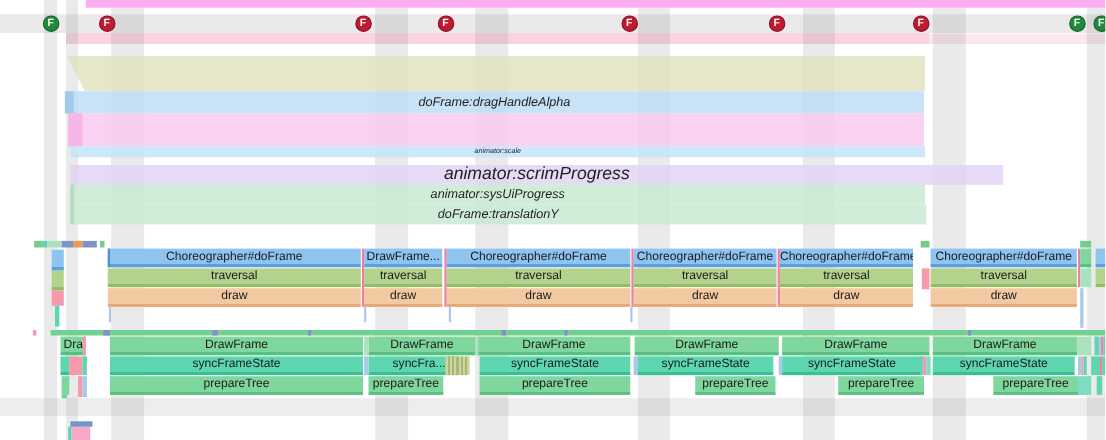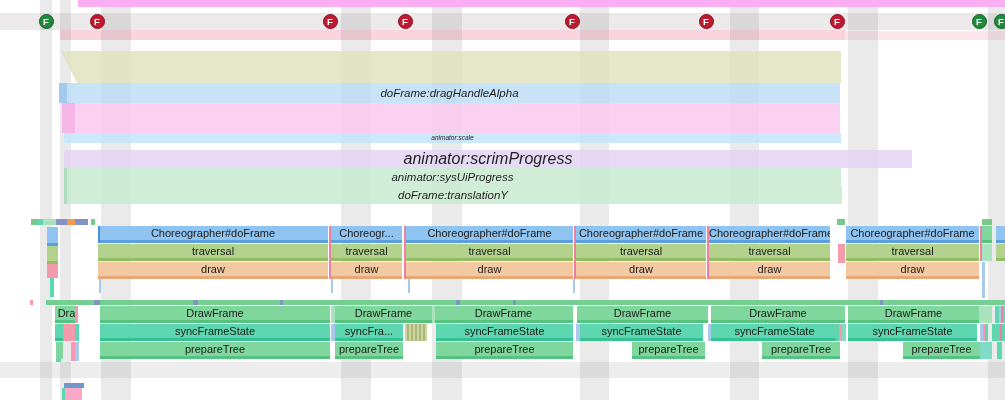--- a/index.html
+++ b/index.html
@@ -36,40 +36,40 @@
     <div class="abs anim" style="left: 61px; top: 51px; width: 780px; height: 32px; background: rgba(224, 224, 188, 0.8); line-height: 32px; font-size: 11px; z-index: 2; clip-path: polygon(0px 0px, 100% 0px, 100% 100%, 16px 100%);"><span></span></div>
     <div class="abs anim" style="left: 59px; top: 83px; width: 781px; height: 20px; background: rgba(186, 219, 246, 0.8); line-height: 20px; font-size: 11.5px; z-index: 2;"><div style="position: absolute; left: 0px; top: 0px; bottom: 0px; width: 8px; background: rgba(160, 200, 235, 0.95);"></div><span>doFrame:dragHandleAlpha</span></div>
     <div class="abs anim" style="left: 62px; top: 103px; width: 778px; height: 30px; background: rgba(250, 201, 240, 0.85); line-height: 30px; font-size: 11px; z-index: 2;"><div style="position: absolute; left: 0px; top: 0px; bottom: 0px; width: 13px; background: rgba(246, 180, 228, 0.95);"></div><span></span></div>
     <div class="abs anim" style="left: 64px; top: 133px; width: 777px; height: 10px; background: rgba(196, 228, 250, 0.85); line-height: 10px; font-size: 6.5px; z-index: 2;"><span>animator:scale</span></div>
     <div class="abs anim" style="left: 64px; top: 150px; width: 848px; height: 18px; background: rgba(226, 211, 243, 0.85); line-height: 18px; font-size: 16px; z-index: 2;"><span>animator:scrimProgress</span></div>
     <div class="abs anim" style="left: 64px; top: 168px; width: 777px; height: 18px; background: rgba(200, 234, 209, 0.85); line-height: 18px; font-size: 11.5px; z-index: 2;"><div style="position: absolute; left: 0px; top: 0px; bottom: 0px; width: 3px; background: rgba(172, 219, 188, 0.95);"></div><span>animator:sysUiProgress</span></div>
     <div class="abs anim" style="left: 64px; top: 186px; width: 778px; height: 18px; background: rgba(200, 234, 209, 0.85); line-height: 18px; font-size: 11.5px; z-index: 2;"><div style="position: absolute; left: 0px; top: 0px; bottom: 0px; width: 3px; background: rgba(172, 219, 188, 0.95);"></div><span>doFrame:translationY</span></div>
     <div class="abs slice" style="left: 98px; top: 226px; width: 230px; height: 17px; z-index: 3; background: linear-gradient(rgb(143, 195, 240) calc(100% - 3px), rgb(92, 159, 223) calc(100% - 3px));">Choreographer#doFrame</div>
     <div class="abs slice" style="left: 98px; top: 244px; width: 230px; height: 17px; z-index: 3; background: linear-gradient(rgb(178, 210, 141) calc(100% - 3px), rgb(147, 189, 99) calc(100% - 3px));">traversal</div>
     <div class="abs slice" style="left: 98px; top: 262px; width: 230px; height: 17px; z-index: 3; background: linear-gradient(rgb(243, 201, 162) calc(100% - 3px), rgb(232, 168, 118) calc(100% - 3px));">draw</div>
-    <div class="abs slice" style="left: 331px; top: 226px; width: 71px; height: 17px; z-index: 3; background: linear-gradient(rgb(143, 195, 240) calc(100% - 3px), rgb(92, 159, 223) calc(100% - 3px));">Choreogr...</div>
+    <div class="abs slice" style="left: 331px; top: 226px; width: 71px; height: 17px; z-index: 3; background: linear-gradient(rgb(143, 195, 240) calc(100% - 3px), rgb(92, 159, 223) calc(100% - 3px));">DrawFrame...</div>
     <div class="abs slice" style="left: 331px; top: 244px; width: 71px; height: 17px; z-index: 3; background: linear-gradient(rgb(178, 210, 141) calc(100% - 3px), rgb(147, 189, 99) calc(100% - 3px));">traversal</div>
     <div class="abs slice" style="left: 331px; top: 262px; width: 71px; height: 17px; z-index: 3; background: linear-gradient(rgb(243, 201, 162) calc(100% - 3px), rgb(232, 168, 118) calc(100% - 3px));">draw</div>
     <div class="abs slice" style="left: 406px; top: 226px; width: 167px; height: 17px; z-index: 3; background: linear-gradient(rgb(143, 195, 240) calc(100% - 3px), rgb(92, 159, 223) calc(100% - 3px));">Choreographer#doFrame</div>
     <div class="abs slice" style="left: 406px; top: 244px; width: 167px; height: 17px; z-index: 3; background: linear-gradient(rgb(178, 210, 141) calc(100% - 3px), rgb(147, 189, 99) calc(100% - 3px));">traversal</div>
     <div class="abs slice" style="left: 406px; top: 262px; width: 167px; height: 17px; z-index: 3; background: linear-gradient(rgb(243, 201, 162) calc(100% - 3px), rgb(232, 168, 118) calc(100% - 3px));">draw</div>
     <div class="abs slice" style="left: 576px; top: 226px; width: 130px; height: 17px; z-index: 3; background: linear-gradient(rgb(143, 195, 240) calc(100% - 3px), rgb(92, 159, 223) calc(100% - 3px));">Choreographer#doFrame</div>
     <div class="abs slice" style="left: 576px; top: 244px; width: 130px; height: 17px; z-index: 3; background: linear-gradient(rgb(178, 210, 141) calc(100% - 3px), rgb(147, 189, 99) calc(100% - 3px));">traversal</div>
     <div class="abs slice" style="left: 576px; top: 262px; width: 130px; height: 17px; z-index: 3; background: linear-gradient(rgb(243, 201, 162) calc(100% - 3px), rgb(232, 168, 118) calc(100% - 3px));">draw</div>
     <div class="abs slice" style="left: 709px; top: 226px; width: 121px; height: 17px; z-index: 3; background: linear-gradient(rgb(143, 195, 240) calc(100% - 3px), rgb(92, 159, 223) calc(100% - 3px));">Choreographer#doFrame</div>
     <div class="abs slice" style="left: 709px; top: 244px; width: 121px; height: 17px; z-index: 3; background: linear-gradient(rgb(178, 210, 141) calc(100% - 3px), rgb(147, 189, 99) calc(100% - 3px));">traversal</div>
     <div class="abs slice" style="left: 709px; top: 262px; width: 121px; height: 17px; z-index: 3; background: linear-gradient(rgb(243, 201, 162) calc(100% - 3px), rgb(232, 168, 118) calc(100% - 3px));">draw</div>
     <div class="abs slice" style="left: 846px; top: 226px; width: 133px; height: 17px; z-index: 3; background: linear-gradient(rgb(143, 195, 240) calc(100% - 3px), rgb(92, 159, 223) calc(100% - 3px));">Choreographer#doFrame</div>
     <div class="abs slice" style="left: 846px; top: 244px; width: 133px; height: 17px; z-index: 3; background: linear-gradient(rgb(178, 210, 141) calc(100% - 3px), rgb(147, 189, 99) calc(100% - 3px));">traversal</div>
     <div class="abs slice" style="left: 846px; top: 262px; width: 133px; height: 17px; z-index: 3; background: linear-gradient(rgb(243, 201, 162) calc(100% - 3px), rgb(232, 168, 118) calc(100% - 3px));">draw</div>
     <div class="abs slice" style="left: 100px; top: 306px; width: 230px; height: 17px; z-index: 3; background: linear-gradient(rgb(128, 215, 157) calc(100% - 3px), rgb(85, 194, 127) calc(100% - 3px));">DrawFrame</div>
     <div class="abs slice" style="left: 100px; top: 324px; width: 230px; height: 17px; z-index: 3; background: linear-gradient(rgb(94, 215, 177) calc(100% - 3px), rgb(54, 193, 149) calc(100% - 3px));">syncFrameState</div>
     <div class="abs slice" style="left: 100px; top: 342px; width: 230px; height: 17px; z-index: 3; background: linear-gradient(rgb(128, 215, 157) calc(100% - 3px), rgb(85, 194, 127) calc(100% - 3px));">prepareTree</div>
     <div class="abs slice" style="left: 335px; top: 306px; width: 97px; height: 17px; z-index: 3; background: linear-gradient(rgb(128, 215, 157) calc(100% - 3px), rgb(85, 194, 127) calc(100% - 3px));">DrawFrame</div>
-    <div class="abs slice" style="left: 335px; top: 324px; width: 68px; height: 17px; z-index: 3; background: linear-gradient(rgb(94, 215, 177) calc(100% - 3px), rgb(54, 193, 149) calc(100% - 3px));">syncFra...</div>
+    <div class="abs slice" style="left: 335px; top: 324px; width: 68px; height: 17px; z-index: 3; background: linear-gradient(rgb(94, 215, 177) calc(100% - 3px), rgb(54, 193, 149) calc(100% - 3px)); padding-left: 12px;">syncFra...</div>
     <div class="abs slice" style="left: 335px; top: 342px; width: 68px; height: 17px; z-index: 3; background: linear-gradient(rgb(128, 215, 157) calc(100% - 3px), rgb(85, 194, 127) calc(100% - 3px));">prepareTree</div>
     <div class="abs slice" style="left: 434px; top: 306px; width: 139px; height: 17px; z-index: 3; background: linear-gradient(rgb(128, 215, 157) calc(100% - 3px), rgb(85, 194, 127) calc(100% - 3px));">DrawFrame</div>
     <div class="abs slice" style="left: 436px; top: 324px; width: 137px; height: 17px; z-index: 3; background: linear-gradient(rgb(94, 215, 177) calc(100% - 3px), rgb(54, 193, 149) calc(100% - 3px));">syncFrameState</div>
     <div class="abs slice" style="left: 436px; top: 342px; width: 137px; height: 17px; z-index: 3; background: linear-gradient(rgb(128, 215, 157) calc(100% - 3px), rgb(85, 194, 127) calc(100% - 3px));">prepareTree</div>
     <div class="abs slice" style="left: 577px; top: 306px; width: 131px; height: 17px; z-index: 3; background: linear-gradient(rgb(128, 215, 157) calc(100% - 3px), rgb(85, 194, 127) calc(100% - 3px));">DrawFrame</div>
     <div class="abs slice" style="left: 580px; top: 324px; width: 123px; height: 17px; z-index: 3; background: linear-gradient(rgb(94, 215, 177) calc(100% - 3px), rgb(54, 193, 149) calc(100% - 3px));">syncFrameState</div>
     <div class="abs slice" style="left: 632px; top: 342px; width: 73px; height: 17px; z-index: 3; background: linear-gradient(rgb(128, 215, 157) calc(100% - 3px), rgb(85, 194, 127) calc(100% - 3px));">prepareTree</div>
     <div class="abs slice" style="left: 711px; top: 306px; width: 134px; height: 17px; z-index: 3; background: linear-gradient(rgb(128, 215, 157) calc(100% - 3px), rgb(85, 194, 127) calc(100% - 3px));">DrawFrame</div>
     <div class="abs slice" style="left: 711px; top: 324px; width: 127px; height: 17px; z-index: 3; background: linear-gradient(rgb(94, 215, 177) calc(100% - 3px), rgb(54, 193, 149) calc(100% - 3px));">syncFrameState</div>
     <div class="abs slice" style="left: 762px; top: 342px; width: 78px; height: 17px; z-index: 3; background: linear-gradient(rgb(128, 215, 157) calc(100% - 3px), rgb(85, 194, 127) calc(100% - 3px));">prepareTree</div>

